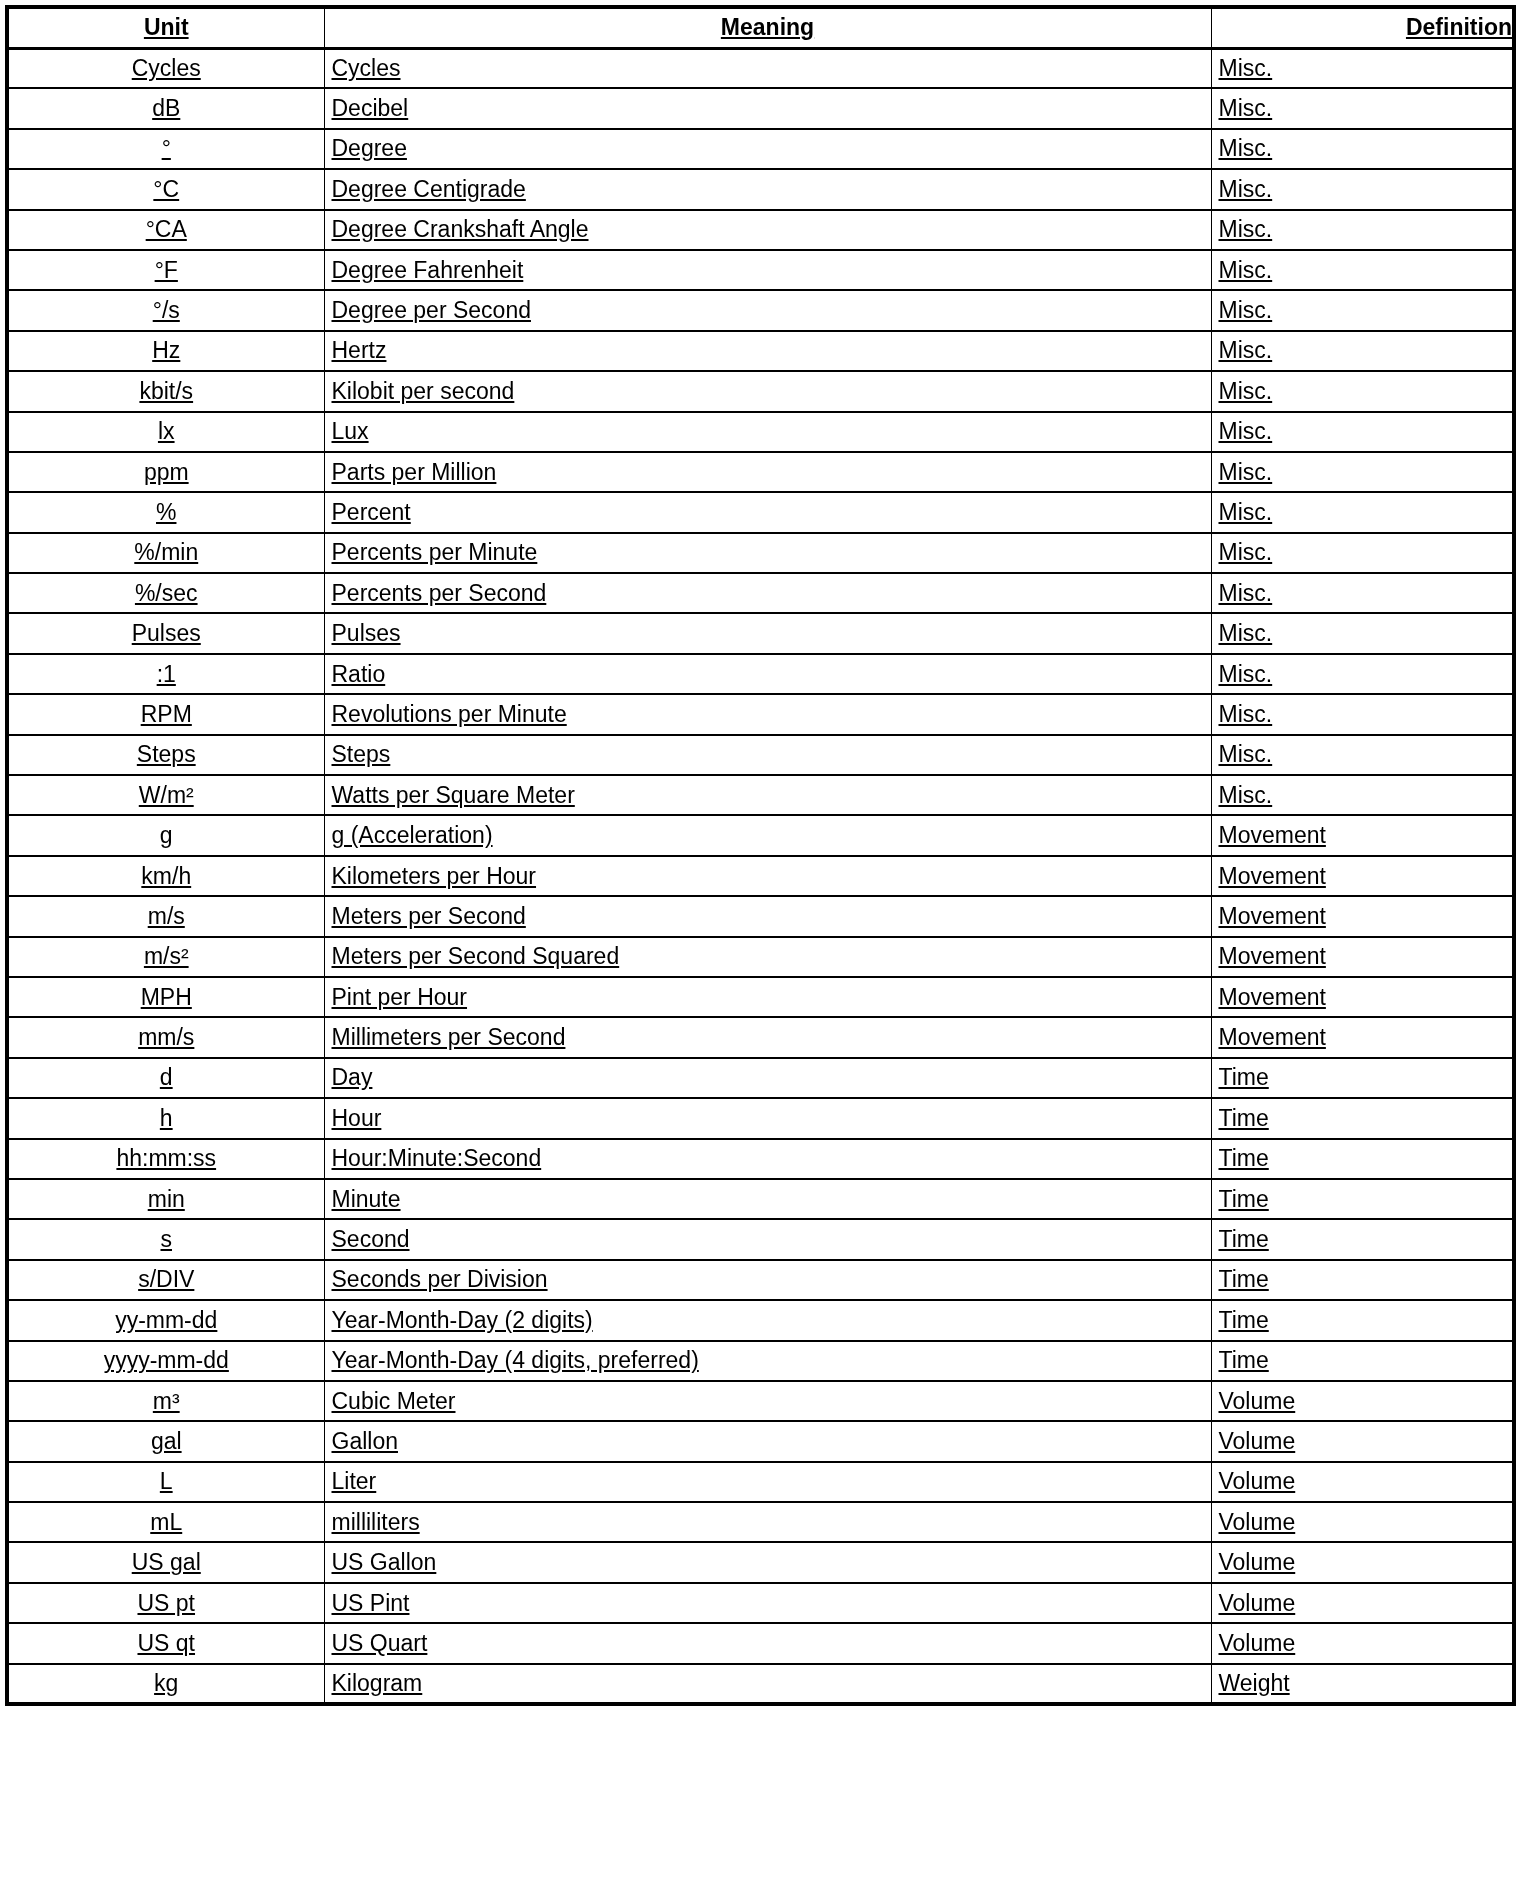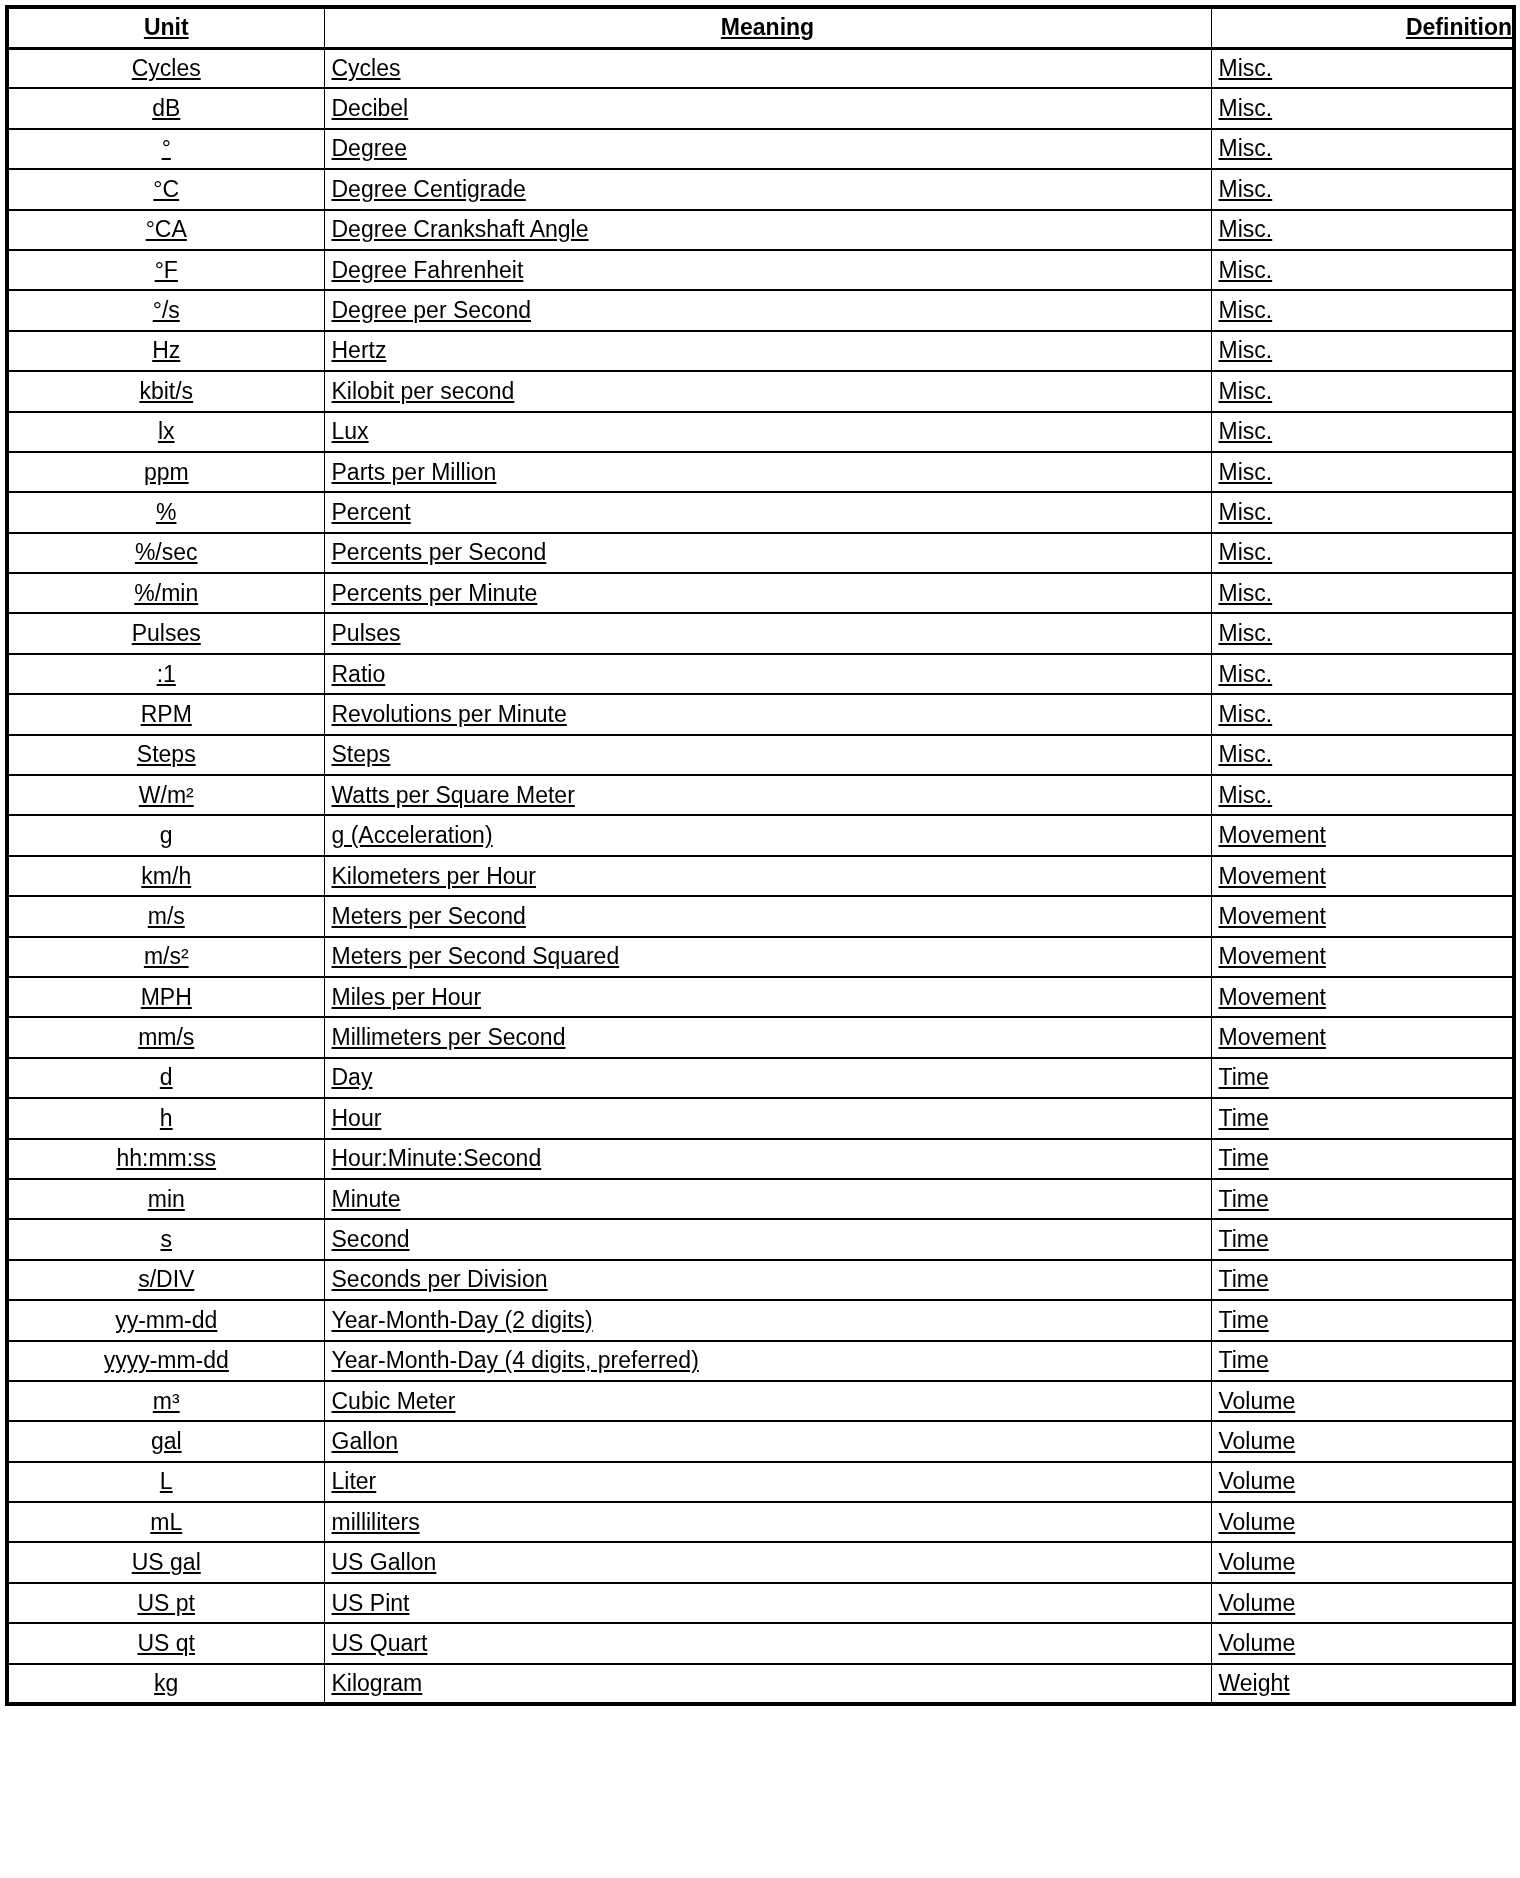--- a/index.html
+++ b/index.html
@@ -126,30 +126,30 @@
         <td class="unit">ppm</td>
         <td class="meaning">Parts per Million</td>
         <td class="def">Misc.</td>
       </tr>
       <tr>
         <td class="unit">%</td>
         <td class="meaning">Percent</td>
         <td class="def">Misc.</td>
       </tr>
       <tr>
+        <td class="unit">%/min</td>
+        <td class="meaning">Percents per Minute</td>
+        <td class="def">Misc.</td>
+      </tr>
+      <tr>
         <td class="unit">%/sec</td>
         <td class="meaning">Percents per Second</td>
         <td class="def">Misc.</td>
       </tr>
       <tr>
-        <td class="unit">%/min</td>
-        <td class="meaning">Percents per Minute</td>
-        <td class="def">Misc.</td>
-      </tr>
-      <tr>
         <td class="unit">Pulses</td>
         <td class="meaning">Pulses</td>
         <td class="def">Misc.</td>
       </tr>
       <tr>
         <td class="unit">:1</td>
         <td class="meaning">Ratio</td>
         <td class="def">Misc.</td>
       </tr>
       <tr>
@@ -182,21 +182,21 @@
         <td class="meaning">Meters per Second</td>
         <td class="def">Movement</td>
       </tr>
       <tr>
         <td class="unit">m/s²</td>
         <td class="meaning">Meters per Second Squared</td>
         <td class="def">Movement</td>
       </tr>
       <tr>
         <td class="unit">MPH</td>
-        <td class="meaning">Miles per Hour</td>
+        <td class="meaning">Pint per Hour</td>
         <td class="def">Movement</td>
       </tr>
       <tr>
         <td class="unit">mm/s</td>
         <td class="meaning">Millimeters per Second</td>
         <td class="def">Movement</td>
       </tr>
       <tr>
         <td class="unit">d</td>
         <td class="meaning">Day</td>

